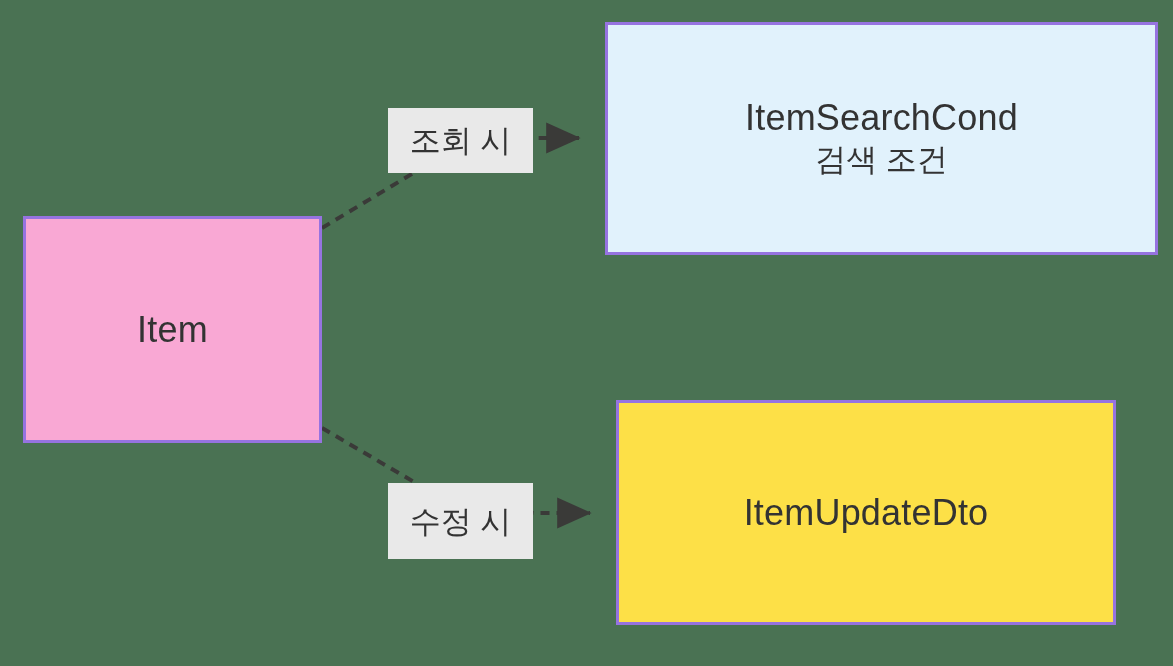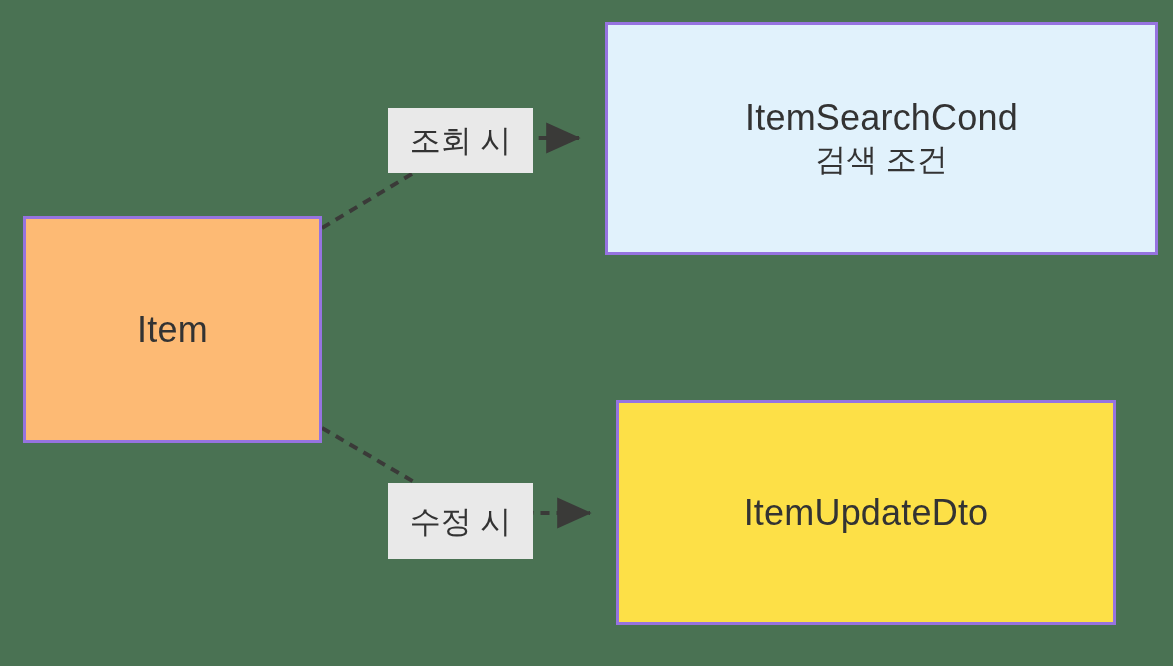--- a/index.html
+++ b/index.html
@@ -45,21 +45,21 @@
   .node-subtitle {
     font-size: 31px;
     line-height: 1.3;
     font-weight: 400;
   }
   #node-item {
     left: 23px;
     top: 216px;
     width: 299px;
     height: 227px;
-    background: #fdba74;
+    background: #f9a8d4;
     align-items: center;
   }
   #node-item-search-cond {
     left: 605px;
     top: 22px;
     width: 553px;
     height: 233px;
     background: #e1f2fc;
   }
   #node-item-update-dto {

